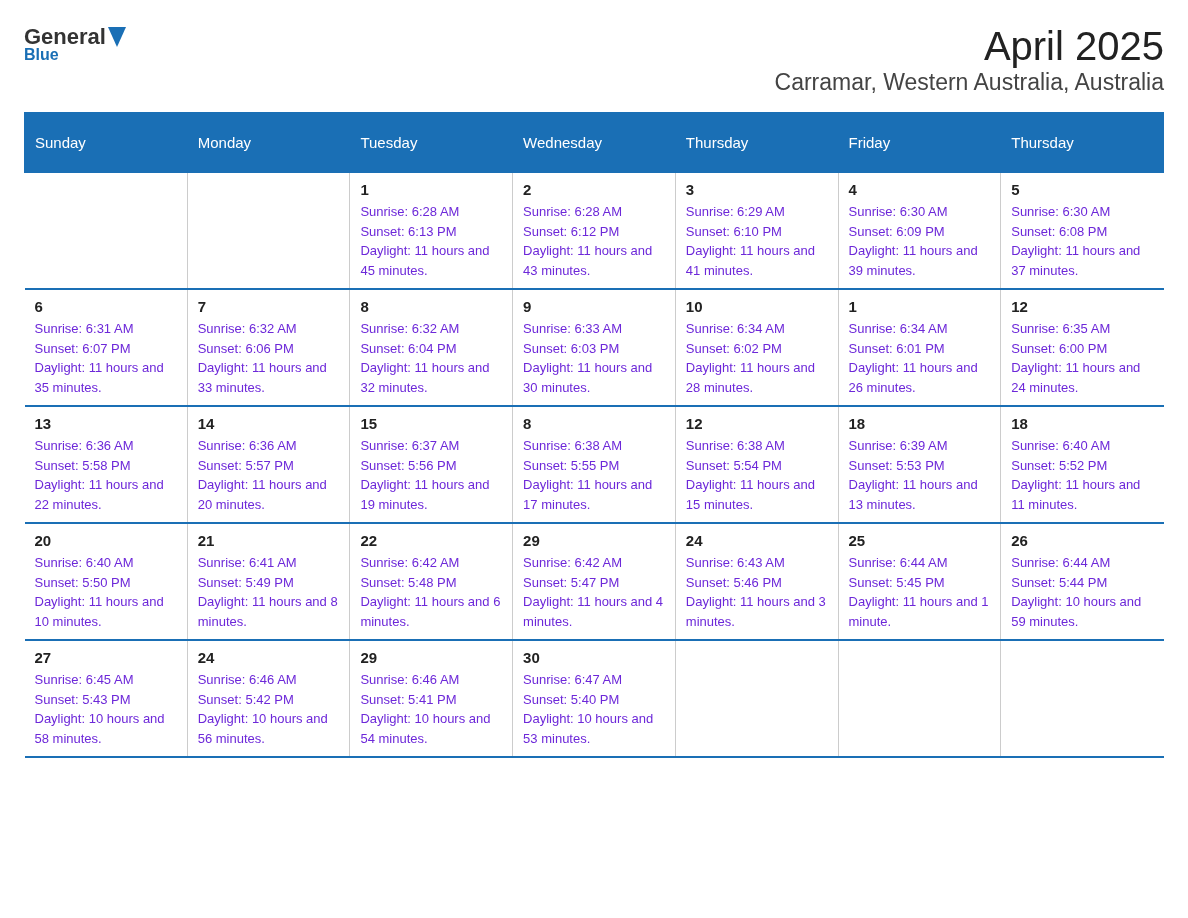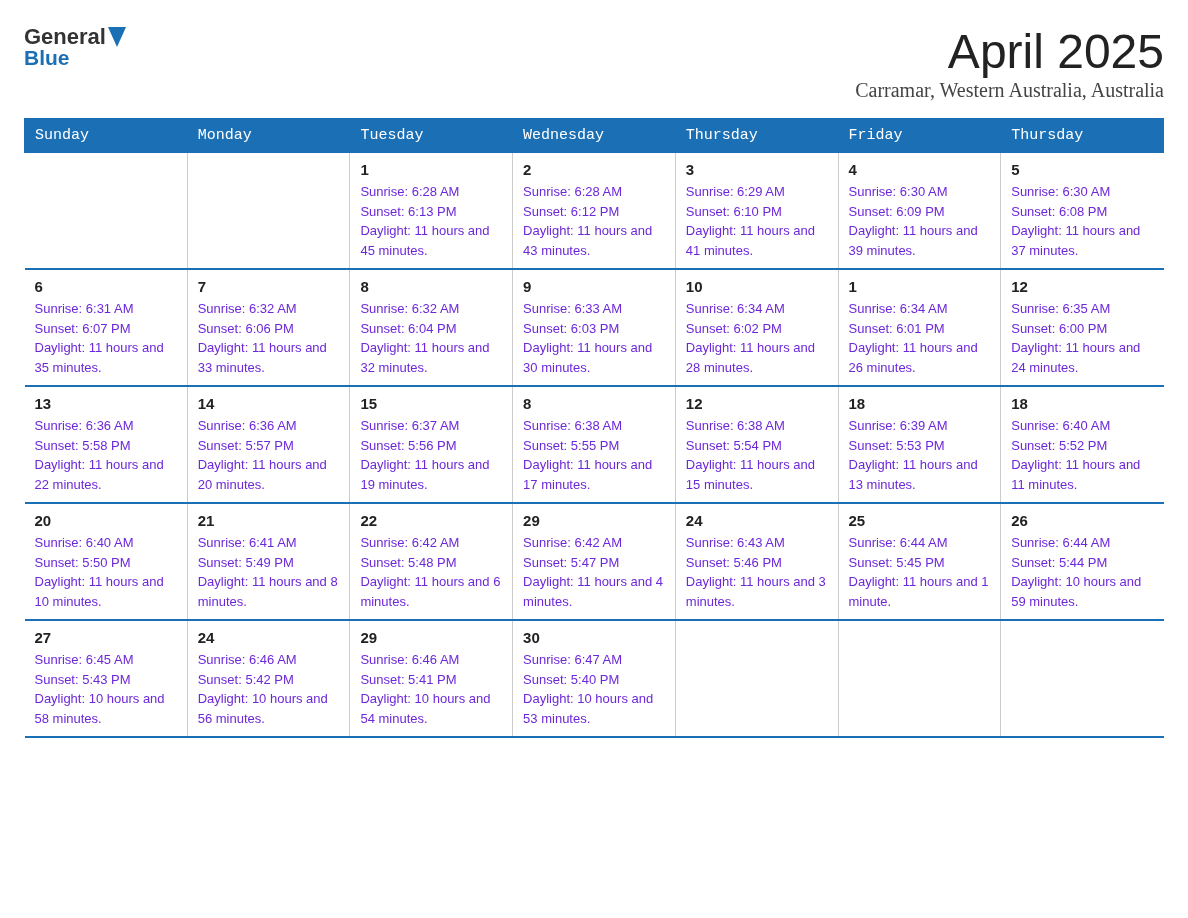--- a/index.html
+++ b/index.html
@@ -14,53 +14,51 @@
       justify-content: space-between;
       align-items: flex-start;
       margin-bottom: 16px;
     }
     .logo-text-general {
       font-size: 22px;
       font-weight: bold;
       color: #333;
     }
     .logo-text-blue {
-      font-size: 21px;
+      font-size: 16px;
       font-weight: bold;
       color: #1a6fb5;
     }
     .title-block {
       text-align: right;
     }
     .month-title {
-      font-size: 48px;
+      font-size: 40px;
       font-weight: normal;
       color: #222;
     }
     .location-title {
-      font-size: 20px;
+      font-size: 23px;
       color: #444;
-      font-family: Liberation Serif, serif;
     }
     table {
       width: 100%;
       border-collapse: collapse;
       table-layout: fixed;
     }
     thead tr {
       background-color: #1a6fb5;
     }
     thead th {
       color: #fff;
       font-size: 15px;
       font-weight: normal;
-      padding: 8px 10px;
+      padding: 21px 10px;
       text-align: left;
       border: 1px solid #1a6fb5;
-      font-family: Liberation Mono, monospace;
     }
     tbody tr {
       border-bottom: 2px solid #1a6fb5;
     }
     tbody td {
       vertical-align: top;
       padding: 8px 10px;
       font-size: 13px;
       border-right: 1px solid #ccc;
       height: 110px;

